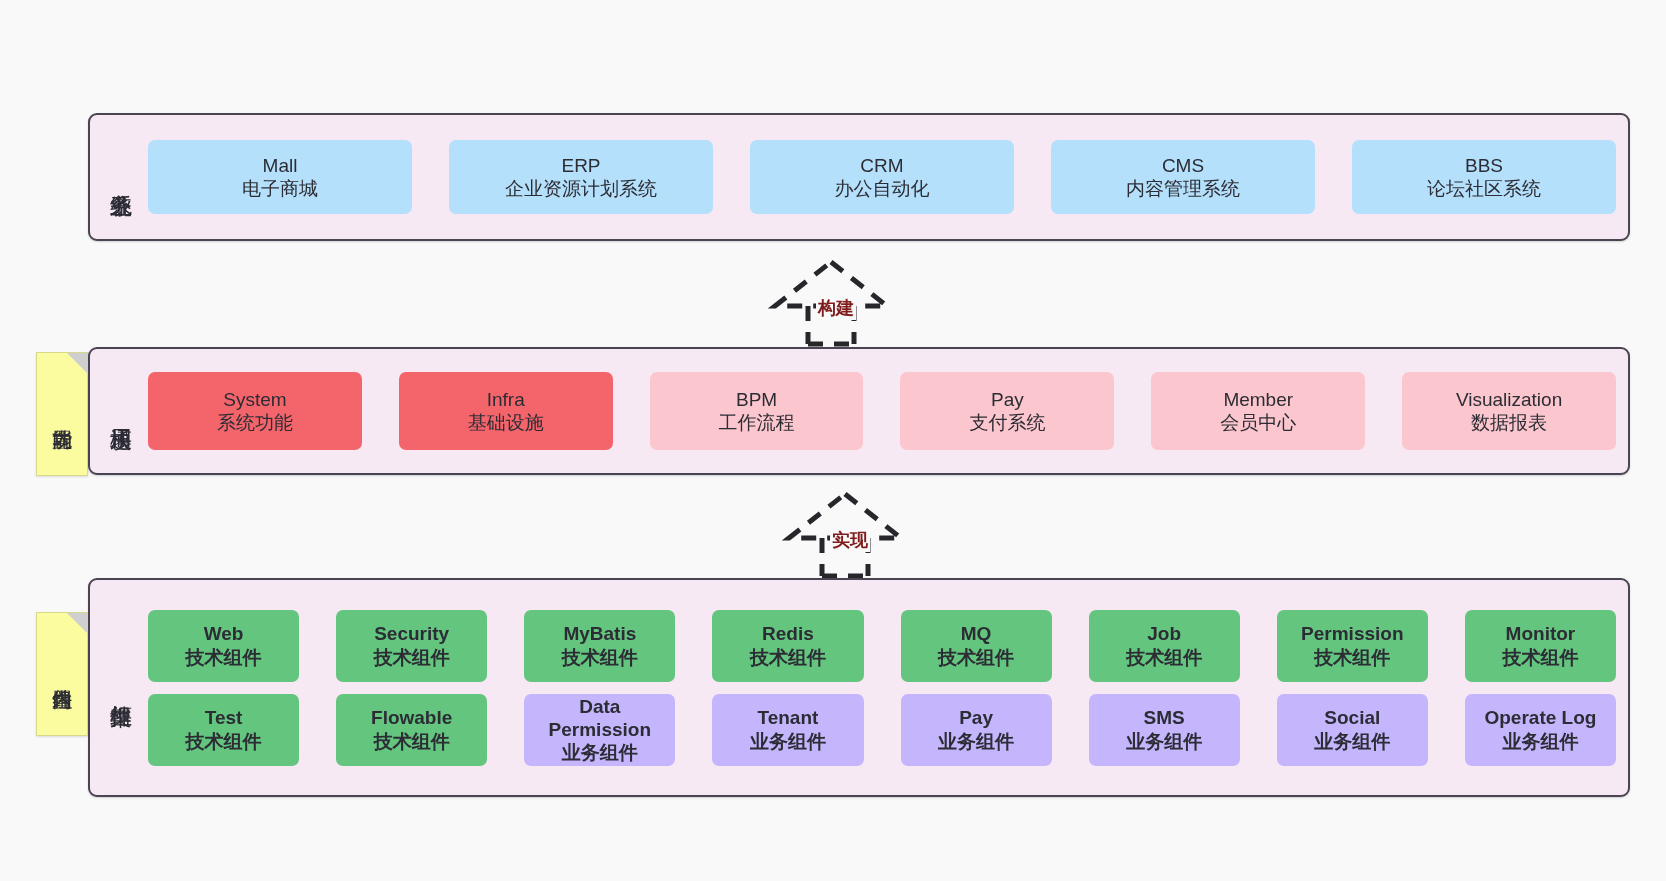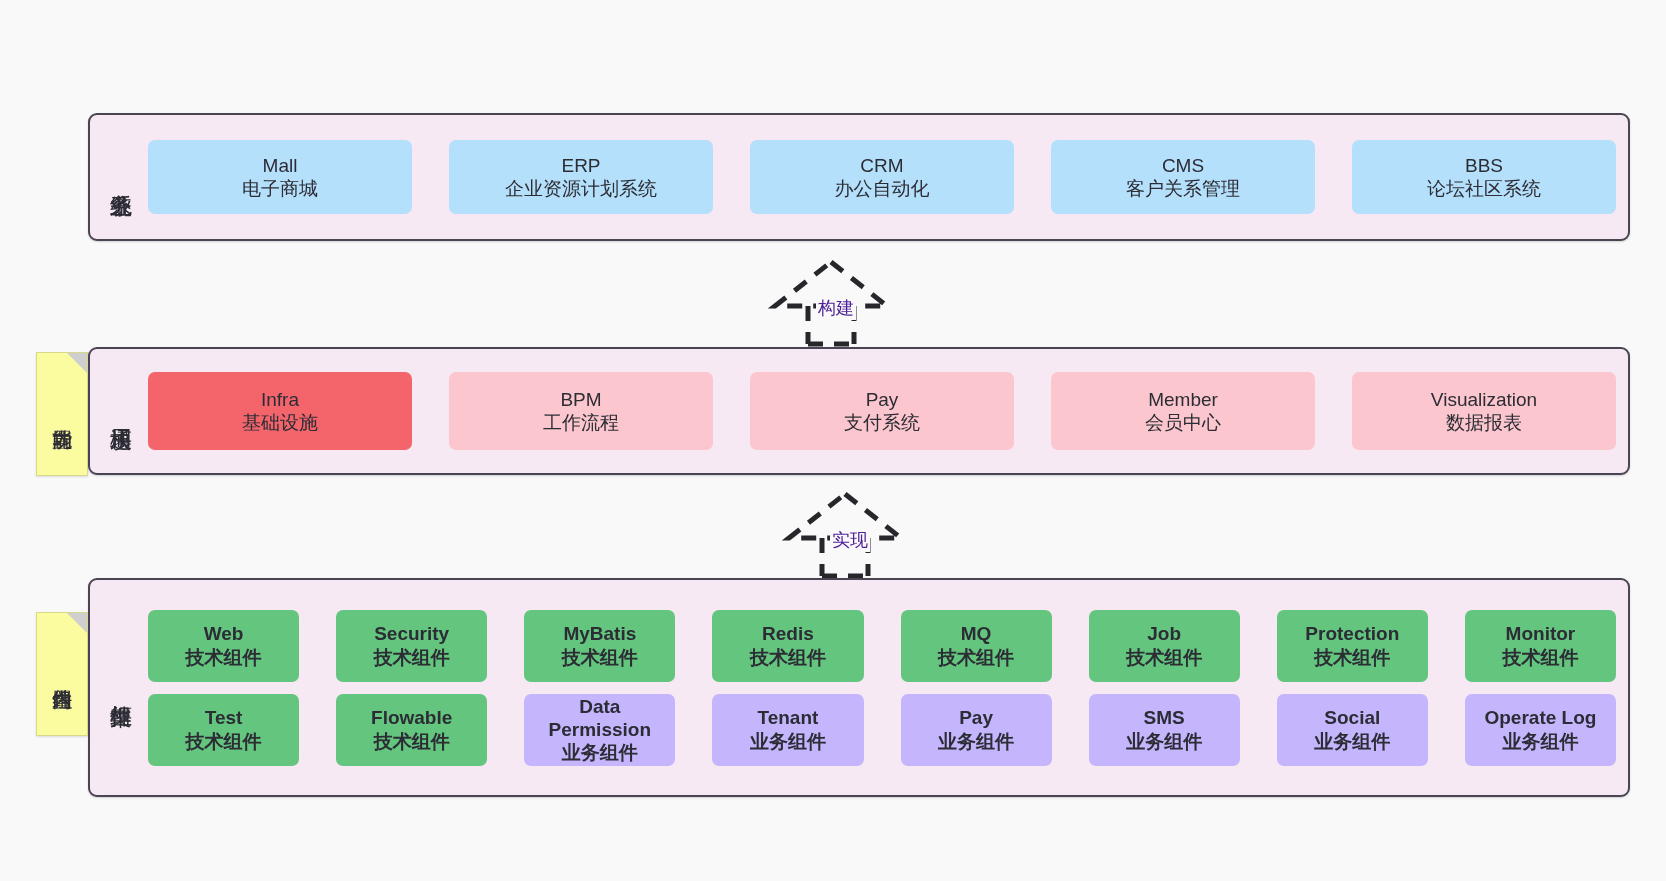--- a/index.html
+++ b/index.html
@@ -114,24 +114,25 @@
   }
   #note-builtin-func{left:36px; top:352px; height:124px;}
   #note-builtin-comp{left:36px; top:612px; height:124px;}
 
   
   .connector{position:absolute;}
   .connector svg{display:block;overflow:visible;}
   .conn-label{
     position:absolute;
     font-size:18px;
-    color:#4c1d95;
+    color:#7f1d1d;
     background:#f9f9f9;
     padding:0 2px;
     white-space:nowrap;
+    font-weight:bold;
   }
   #conn-build{left:756px; top:258px; width:150px; height:86px;}
   #conn-build .conn-label{left:60px; top:38px;}
   #conn-impl{left:770px; top:490px; width:150px; height:86px;}
   #conn-impl .conn-label{left:60px; top:38px;}
 </style>
 </head>
 <body>
 
 <div class="canvas">
@@ -147,21 +148,21 @@
           <div class="card c-blue">
             <span class="l1">ERP</span>
             <span class="l2">企业资源计划系统</span>
           </div>
           <div class="card c-blue">
             <span class="l1">CRM</span>
             <span class="l2">办公自动化</span>
           </div>
           <div class="card c-blue">
             <span class="l1">CMS</span>
-            <span class="l2">客户关系管理</span>
+            <span class="l2">内容管理系统</span>
           </div>
           <div class="card c-blue">
             <span class="l1">BBS</span>
             <span class="l2">论坛社区系统</span>
           </div>
         </div>
       </div>
   </div>
 
   <div class="connector" id="conn-build">
@@ -170,20 +171,24 @@
       <path d="M52 48 L52 86 M98 48 L98 86 M52 86 L98 86" fill="none" stroke="#26262b" stroke-width="5" stroke-dasharray="15 11"></path>
     </svg>
     <div class="conn-label">构建</div>
   </div>
 
   <div class="band" id="band-modules">
     <div class="band-title">通用模块</div>
     <div class="band-body">
         <div class="row">
           <div class="card c-red">
+            <span class="l1">System</span>
+            <span class="l2">系统功能</span>
+          </div>
+          <div class="card c-red">
             <span class="l1">Infra</span>
             <span class="l2">基础设施</span>
           </div>
           <div class="card c-pink">
             <span class="l1">BPM</span>
             <span class="l2">工作流程</span>
           </div>
           <div class="card c-pink">
             <span class="l1">Pay</span>
             <span class="l2">支付系统</span>
@@ -230,21 +235,21 @@
           </div>
           <div class="card c-green">
             <span class="l1">MQ</span>
             <span class="l2">技术组件</span>
           </div>
           <div class="card c-green">
             <span class="l1">Job</span>
             <span class="l2">技术组件</span>
           </div>
           <div class="card c-green">
-            <span class="l1">Protection</span>
+            <span class="l1">Permission</span>
             <span class="l2">技术组件</span>
           </div>
           <div class="card c-green">
             <span class="l1">Monitor</span>
             <span class="l2">技术组件</span>
           </div>
         </div>
         <div class="row">
           <div class="card c-green">
             <span class="l1">Test</span>

